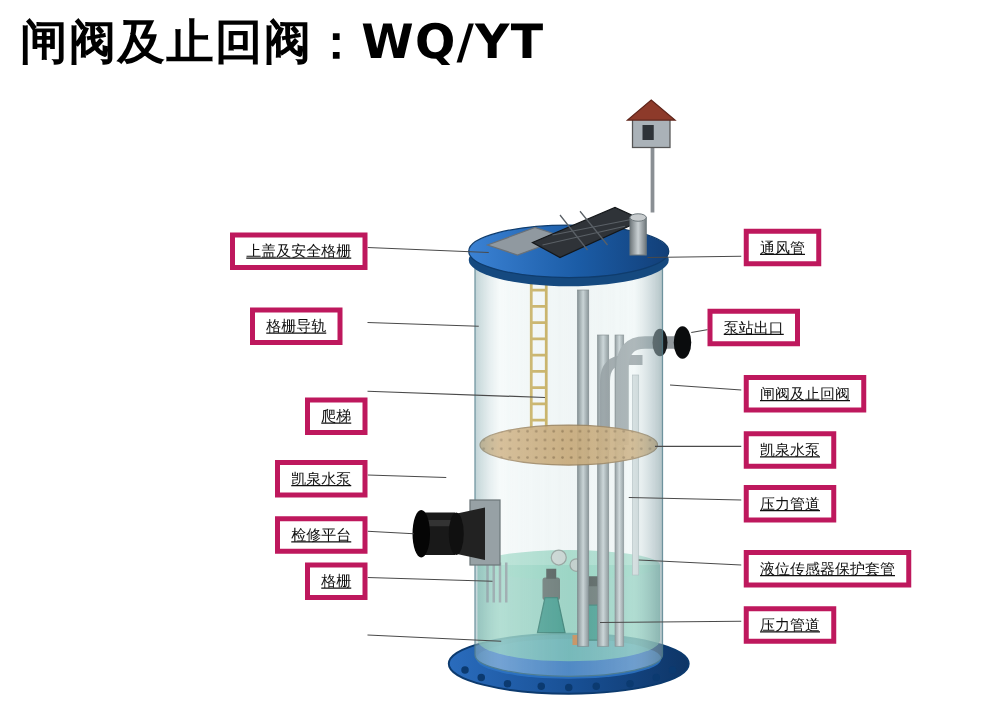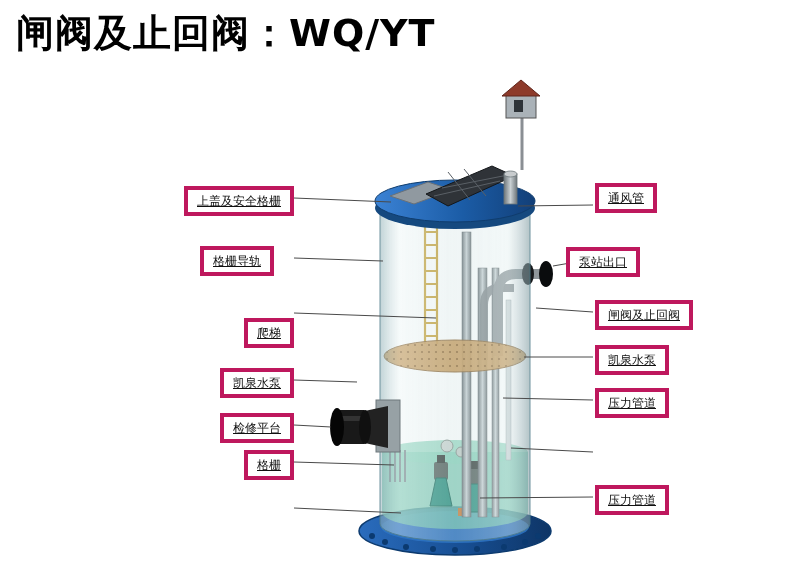--- a/index.html
+++ b/index.html
@@ -173,15 +173,16 @@
   <div class="label-box lb3">爬梯</div>
   <div class="label-box lb4">凯泉水泵</div>
   <div class="label-box lb5">检修平台</div>
   <div class="label-box lb6">格栅</div>
 
   <div class="label-box rb1">通风管</div>
   <div class="label-box rb2">泵站出口</div>
   <div class="label-box rb3">闸阀及止回阀</div>
   <div class="label-box rb4">凯泉水泵</div>
   <div class="label-box rb5">压力管道</div>
+  <div class="label-box rb6">液位传感器保护套管</div>
   <div class="label-box rb7">压力管道</div>
 
 </div>
 
 </body></html>

